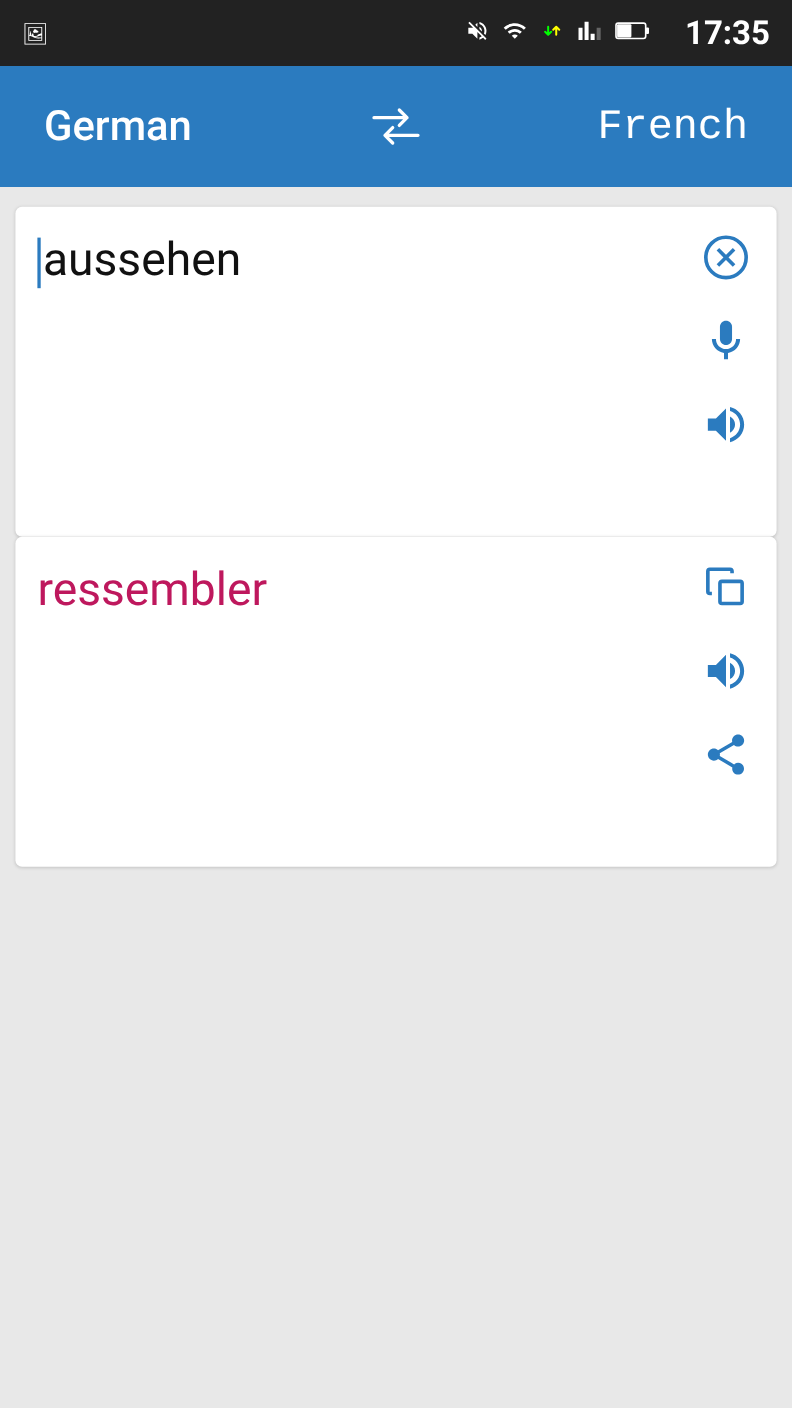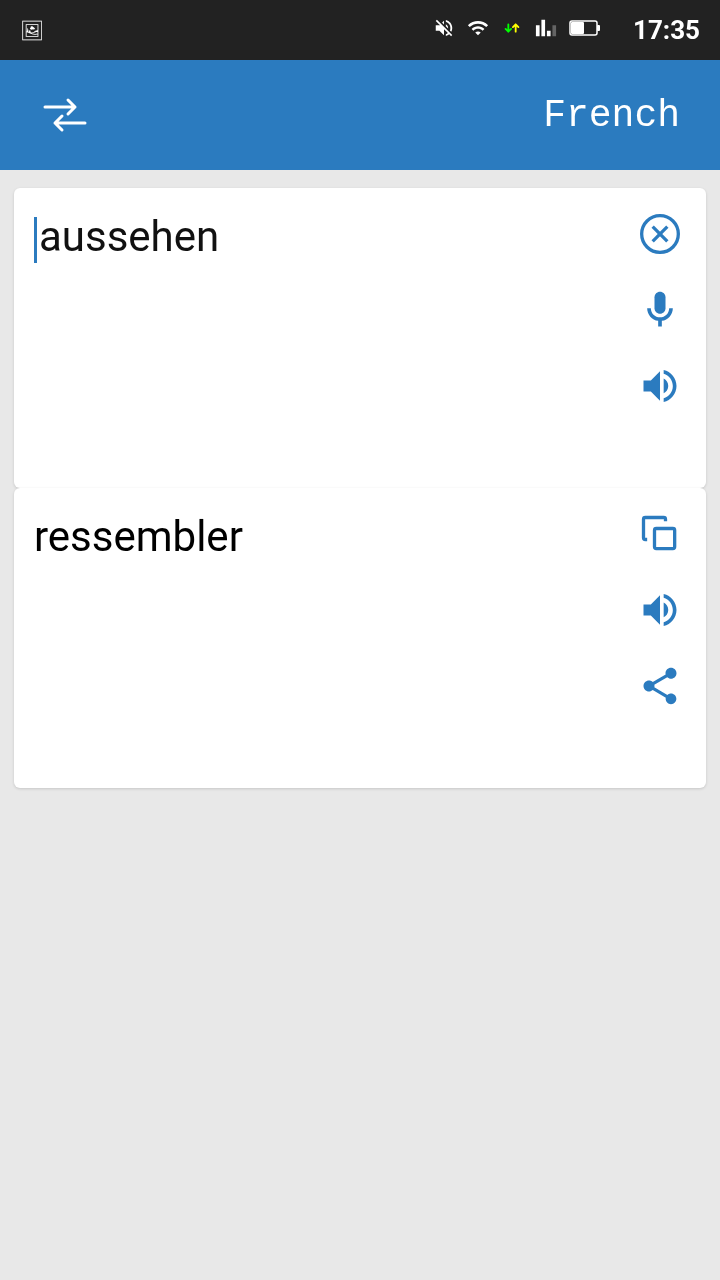--- a/index.html
+++ b/index.html
@@ -18,21 +18,21 @@
       height: 60px;
       background: #222;
       display: flex;
       align-items: center;
       justify-content: flex-end;
       padding: 0 20px;
       gap: 12px;
     }
     .status-time {
       color: white;
-      font-size: 26px;
+      font-size: 30px;
       font-weight: bold;
       margin-left: 20px;
     }
     .status-battery {
       color: white;
       font-size: 20px;
     }
 
     
     #app-bar {
@@ -73,21 +73,21 @@
       background: white;
       border-radius: 6px;
       box-shadow: 0 1px 3px rgba(0,0,0,0.15);
       padding: 24px 20px;
       position: relative;
       min-height: 300px;
     }
 
     .card-text {
       font-size: 42px;
-      color: #000000;
+      color: #be185d;
       font-weight: 400;
       line-height: 1.2;
       max-width: 580px;
     }
 
     .card-text.source-text {
       color: #111;
     }
 
     
@@ -164,20 +164,21 @@
     <svg width="32" height="18" viewBox="0 0 32 18" fill="none">
       <rect x="1" y="2" width="27" height="14" rx="2" stroke="white" stroke-width="1.5"></rect>
       <rect x="28" y="6" width="3" height="6" rx="1" fill="white"></rect>
       <rect x="2" y="3" width="13" height="12" rx="1" fill="white"></rect>
     </svg>
   </span>
   <span class="status-time">17:35</span>
 </div>
 
 <div id="app-bar">
+  <span class="lang-label left">German</span>
   <span class="swap-icon-btn">
     <svg width="50" height="40" viewBox="0 0 50 40" fill="white">
       <path d="M5 12 L35 12 M28 5 L35 12 L28 19" stroke="white" stroke-width="3" fill="none" stroke-linecap="round" stroke-linejoin="round"></path>
       <path d="M45 28 L15 28 M22 21 L15 28 L22 35" stroke="white" stroke-width="3" fill="none" stroke-linecap="round" stroke-linejoin="round"></path>
     </svg>
   </span>
   <span class="lang-label right">French</span>
 </div>
 
 <div id="main-content">

